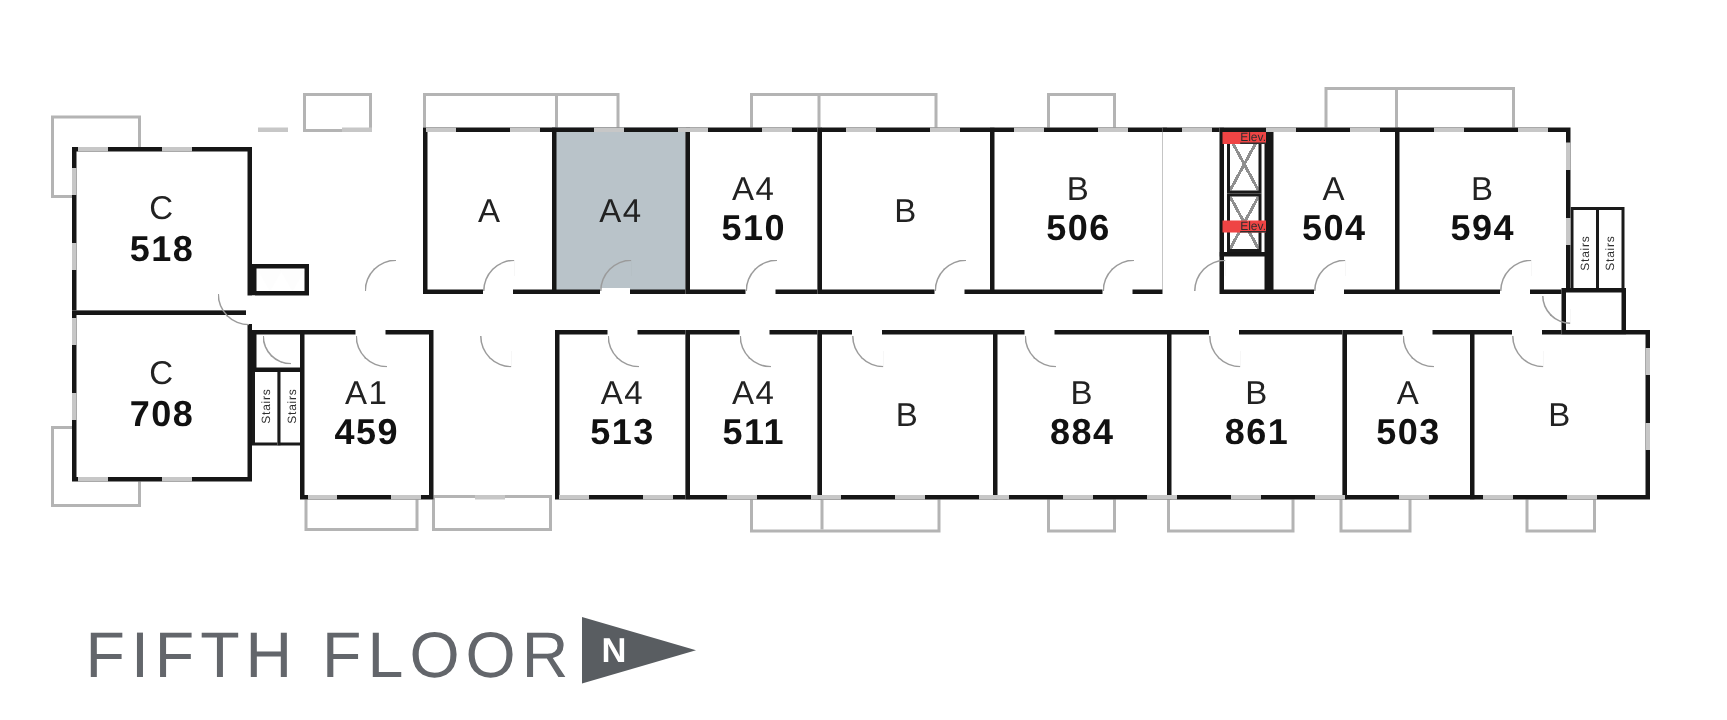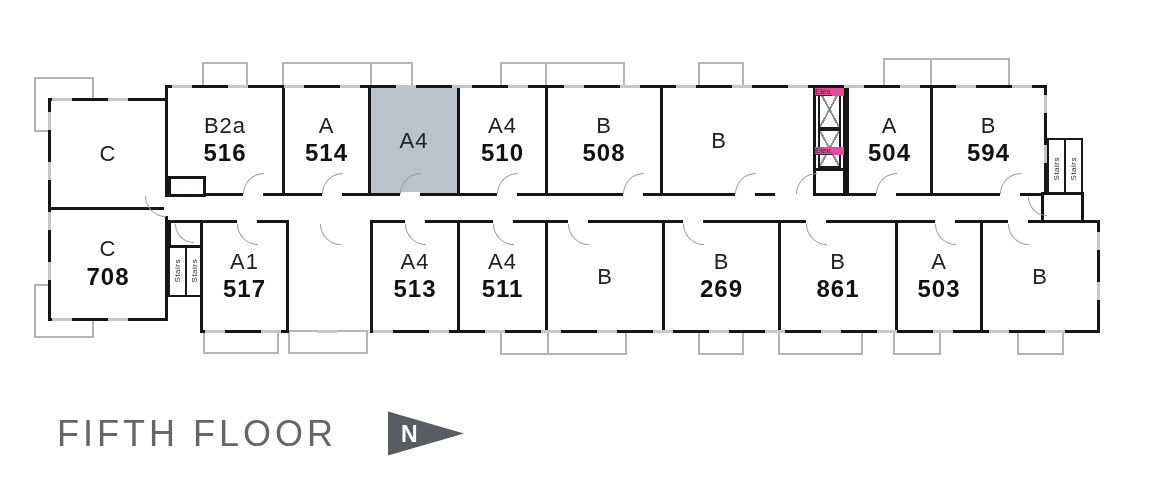--- a/index.html
+++ b/index.html
@@ -26,31 +26,31 @@
   
   .gap{position:absolute;background:#fff;z-index:3;}
   .door{position:absolute;width:20px;height:20px;z-index:4;background:transparent;}
   .door.up{border-top-left-radius:100%;border-top:1.5px solid #9b9b9b;border-left:1.5px solid #9b9b9b;}
   .door.down{border-bottom-left-radius:100%;border-bottom:1.5px solid #9b9b9b;border-left:1.5px solid #9b9b9b;}
 
   
   .ebox{position:absolute;box-sizing:border-box;border:2px solid #1a1a1a;background-image:
     linear-gradient(to top right,transparent calc(50% - 1px),#8f8f8f calc(50% - 1px) calc(50% + 1px),transparent calc(50% + 1px)),
     linear-gradient(to bottom right,transparent calc(50% - 1px),#8f8f8f calc(50% - 1px) calc(50% + 1px),transparent calc(50% + 1px));}
-  .svclbl{position:absolute;font-size:8px;color:#2e2e2e;text-align:left;background:#ec4899;z-index:2;line-height:1;text-decoration:underline;}
+  .svclbl{position:absolute;font-size:8px;color:#2e2e2e;text-align:right;background:#ef4444;z-index:2;line-height:1;text-decoration:underline;}
 
   
   .scell{position:absolute;box-sizing:border-box;border:2px solid #1a1a1a;background:#fff;display:flex;align-items:center;justify-content:center;}
   .vtxt{writing-mode:vertical-rl;transform:rotate(180deg);font-size:8px;color:#2e2e2e;letter-spacing:.5px;}
 
   
   .leaf{position:absolute;width:16px;height:14px;background:#fdfdfd;clip-path:polygon(0 0,100% 0,50% 100%);filter:drop-shadow(0 0 .6px #8a8a8a);z-index:2;}
 
   
-  .title{position:absolute;left:57px;top:413px;font-size:36px;font-weight:300;letter-spacing:4px;color:#63666b;z-index:5;}
+  .title{position:absolute;left:57px;top:413px;font-size:43px;font-weight:300;letter-spacing:4px;color:#63666b;z-index:5;}
   .north{position:absolute;left:388px;top:410px;width:76px;height:47px;background:#595d61;clip-path:polygon(0 3%,100% 50%,0 97%);z-index:5;}
   .north span{position:absolute;left:13px;top:50%;transform:translateY(-50%);color:#fff;font-weight:700;font-size:23px;}
 </style>
 </head>
 <body>
 
 <div class="plan">
 
   <div class="balc" style="left:34px;top:77px;width:60px;height:55px;"></div>
   <div class="balc" style="left:34px;top:284px;width:60px;height:54px;"></div>
@@ -71,61 +71,55 @@
       <div class="bdiv" style="left:45px;"></div>
     </div>
   <div class="balc" style="left:698px;top:331px;width:46px;height:24px;"></div>
   <div class="balc" style="left:778px;top:331px;width:85px;height:24px;"></div>
   <div class="balc" style="left:893px;top:331px;width:48px;height:24px;"></div>
   <div class="balc" style="left:1017px;top:331px;width:47px;height:24px;"></div>
 
   <div class="room" style="left:48px;top:98px;width:120px;height:112px;">
     <div class="lbl">
         <span class="t">C</span>
+        <span class="n">518</span>
       </div>
   </div>
   <div class="room" style="left:48px;top:207px;width:120px;height:114px;">
     <div class="lbl">
         <span class="t">C</span>
         <span class="n">708</span>
       </div>
   </div>
 
-  <div class="room" style="left:165px;top:85px;width:120px;height:111px;">
-    <div class="lbl">
-        <span class="t">B2a</span>
-        <span class="n">516</span>
-      </div>
-  </div>
   <div class="room" style="left:282px;top:85px;width:89px;height:111px;">
     <div class="lbl">
         <span class="t">A</span>
-        <span class="n">514</span>
       </div>
   </div>
   <div class="room hl" style="left:368px;top:85px;width:92px;height:111px;">
     <div class="lbl">
         <span class="t">A4</span>
       </div>
   </div>
   <div class="room" style="left:457px;top:85px;width:91px;height:111px;">
     <div class="lbl">
         <span class="t">A4</span>
         <span class="n">510</span>
       </div>
   </div>
   <div class="room" style="left:545px;top:85px;width:118px;height:111px;">
     <div class="lbl">
         <span class="t">B</span>
-        <span class="n">508</span>
       </div>
   </div>
   <div class="room" style="left:660px;top:85px;width:118px;height:111px;">
     <div class="lbl">
         <span class="t">B</span>
+        <span class="n">506</span>
       </div>
   </div>
 
   <div class="room toponly" style="left:775px;top:85px;width:41px;height:111px;"></div>
 
   <div class="room" style="left:813px;top:85px;width:33px;height:86px;">
     <div class="ebox" style="left:2px;top:2px;width:23px;height:39px;"></div>
     <div class="ebox" style="left:2px;top:41px;width:23px;height:39px;"></div>
   </div>
   <div class="svclbl" style="left:815px;top:88px;width:29px;">Elev.</div>
@@ -156,21 +150,21 @@
   <div class="scell" style="left:168px;top:245px;width:19px;height:52px;">
       <span class="vtxt">Stairs</span>
     </div>
   <div class="scell" style="left:185px;top:245px;width:18px;height:52px;">
       <span class="vtxt">Stairs</span>
     </div>
 
   <div class="room" style="left:200px;top:220px;width:89px;height:113px;">
     <div class="lbl">
         <span class="t">A1</span>
-        <span class="n">517</span>
+        <span class="n">459</span>
       </div>
   </div>
   <div class="room" style="left:370px;top:220px;width:90px;height:113px;">
     <div class="lbl">
         <span class="t">A4</span>
         <span class="n">513</span>
       </div>
   </div>
   <div class="room" style="left:457px;top:220px;width:91px;height:113px;">
     <div class="lbl">
@@ -179,21 +173,21 @@
       </div>
   </div>
   <div class="room" style="left:545px;top:220px;width:120px;height:113px;">
     <div class="lbl">
         <span class="t">B</span>
       </div>
   </div>
   <div class="room" style="left:662px;top:220px;width:119px;height:113px;">
     <div class="lbl">
         <span class="t">B</span>
-        <span class="n">269</span>
+        <span class="n">884</span>
       </div>
   </div>
   <div class="room" style="left:778px;top:220px;width:120px;height:113px;">
     <div class="lbl">
         <span class="t">B</span>
         <span class="n">861</span>
       </div>
   </div>
   <div class="room" style="left:895px;top:220px;width:88px;height:113px;">
     <div class="lbl">

